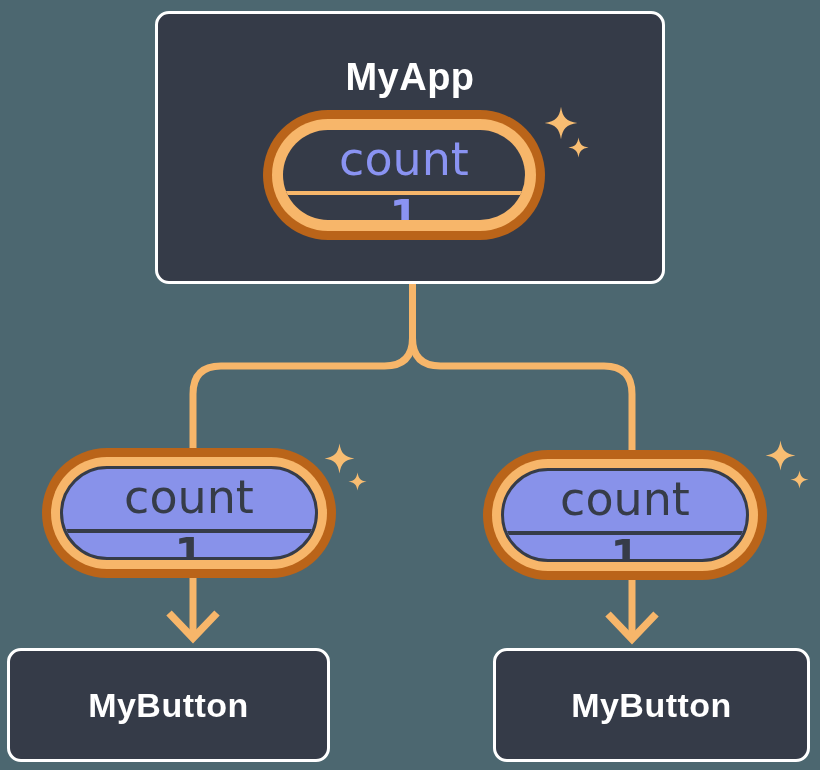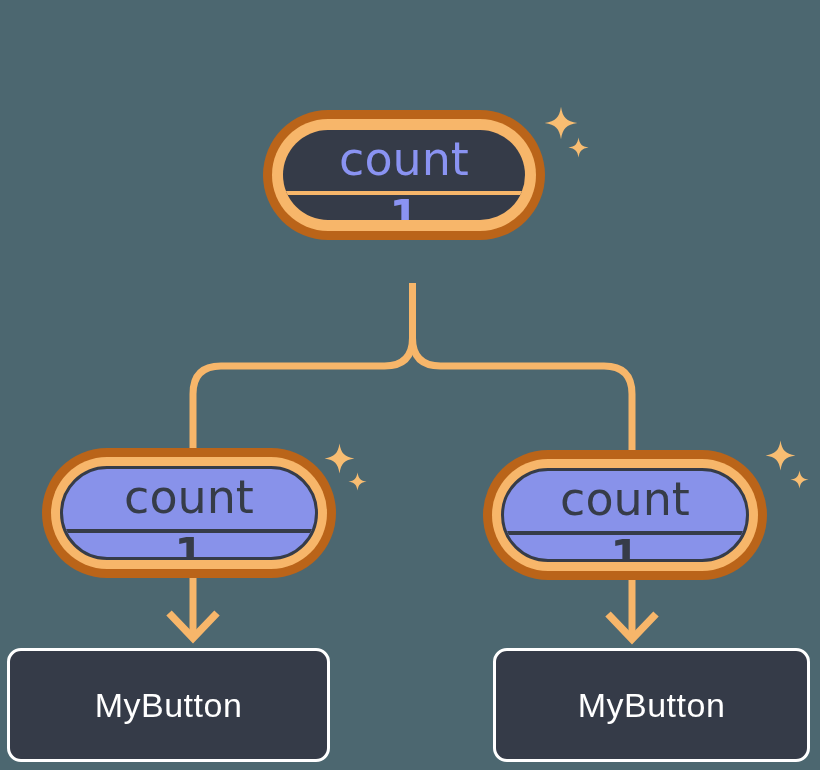--- a/index.html
+++ b/index.html
@@ -52,21 +52,21 @@
     top: 42px;
     text-align: center;
     color: #ffffff;
     font-size: 38px;
     font-weight: 700;
     letter-spacing: 0.5px;
   }
   .leaf-title {
     color: #ffffff;
     font-size: 34px;
-    font-weight: 400;
+    font-weight: 700;
     letter-spacing: 0.5px;
   }
 
   .state-pill {
     position: absolute;
     display: flex;
     align-items: stretch;
     border-radius: 999px;
     box-sizing: border-box;
     z-index: 3;
@@ -132,20 +132,23 @@
       <path d="M412.5 283 L412.5 338 Q412.5 366 440.5 366 L604 366 Q632 366 632 394 L632 454"></path>
       <path d="M193 574 L193 634"></path>
       <path d="M632 576 L632 635"></path>
     </g>
     <g stroke="#f7b66a" stroke-width="7.5" fill="none" stroke-linejoin="miter">
       <path d="M169 613 L193 638 L217 613"></path>
       <path d="M608 614 L632 639 L656 614"></path>
     </g>
   </svg>
 
+  <div class="node-box root">
+    <div class="root-title">MyApp</div>
+  </div>
 
   <div class="state-pill dark">
     <div class="pill-name">
       <span>count</span>
     </div>
     <div class="pill-divider"></div>
     <div class="pill-value">
       <span>1</span>
     </div>
   </div>

